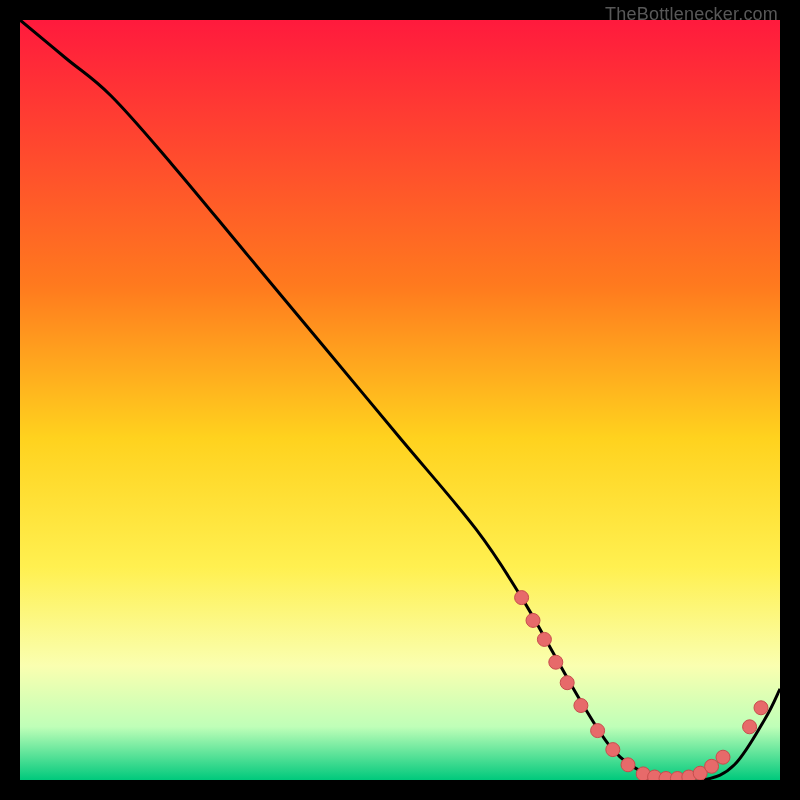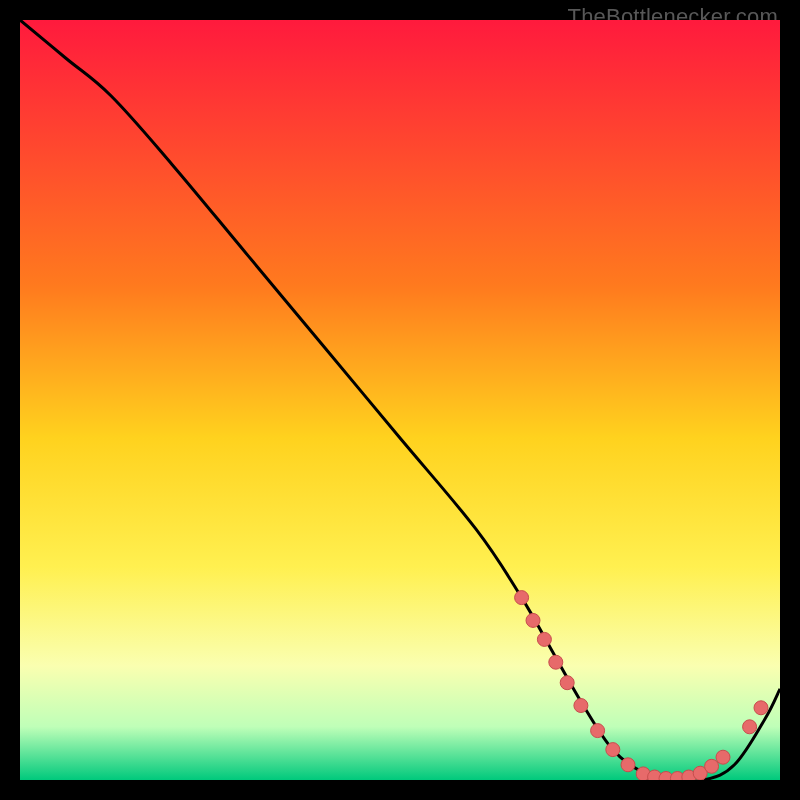--- a/index.html
+++ b/index.html
@@ -22,21 +22,21 @@
     left: 20px;
     top: 20px;
     width: 760px;
     height: 760px;
   }
   .watermark {
     position: absolute;
     top: 4px;
     right: 22px;
     color: #585858;
-    font-size: 22px;
+    font-size: 18px;
     font-weight: 500;
     letter-spacing: 0.2px;
   }
   svg { display: block; }
 </style>
 </head>
 <body>
 
 <div class="stage">
 

